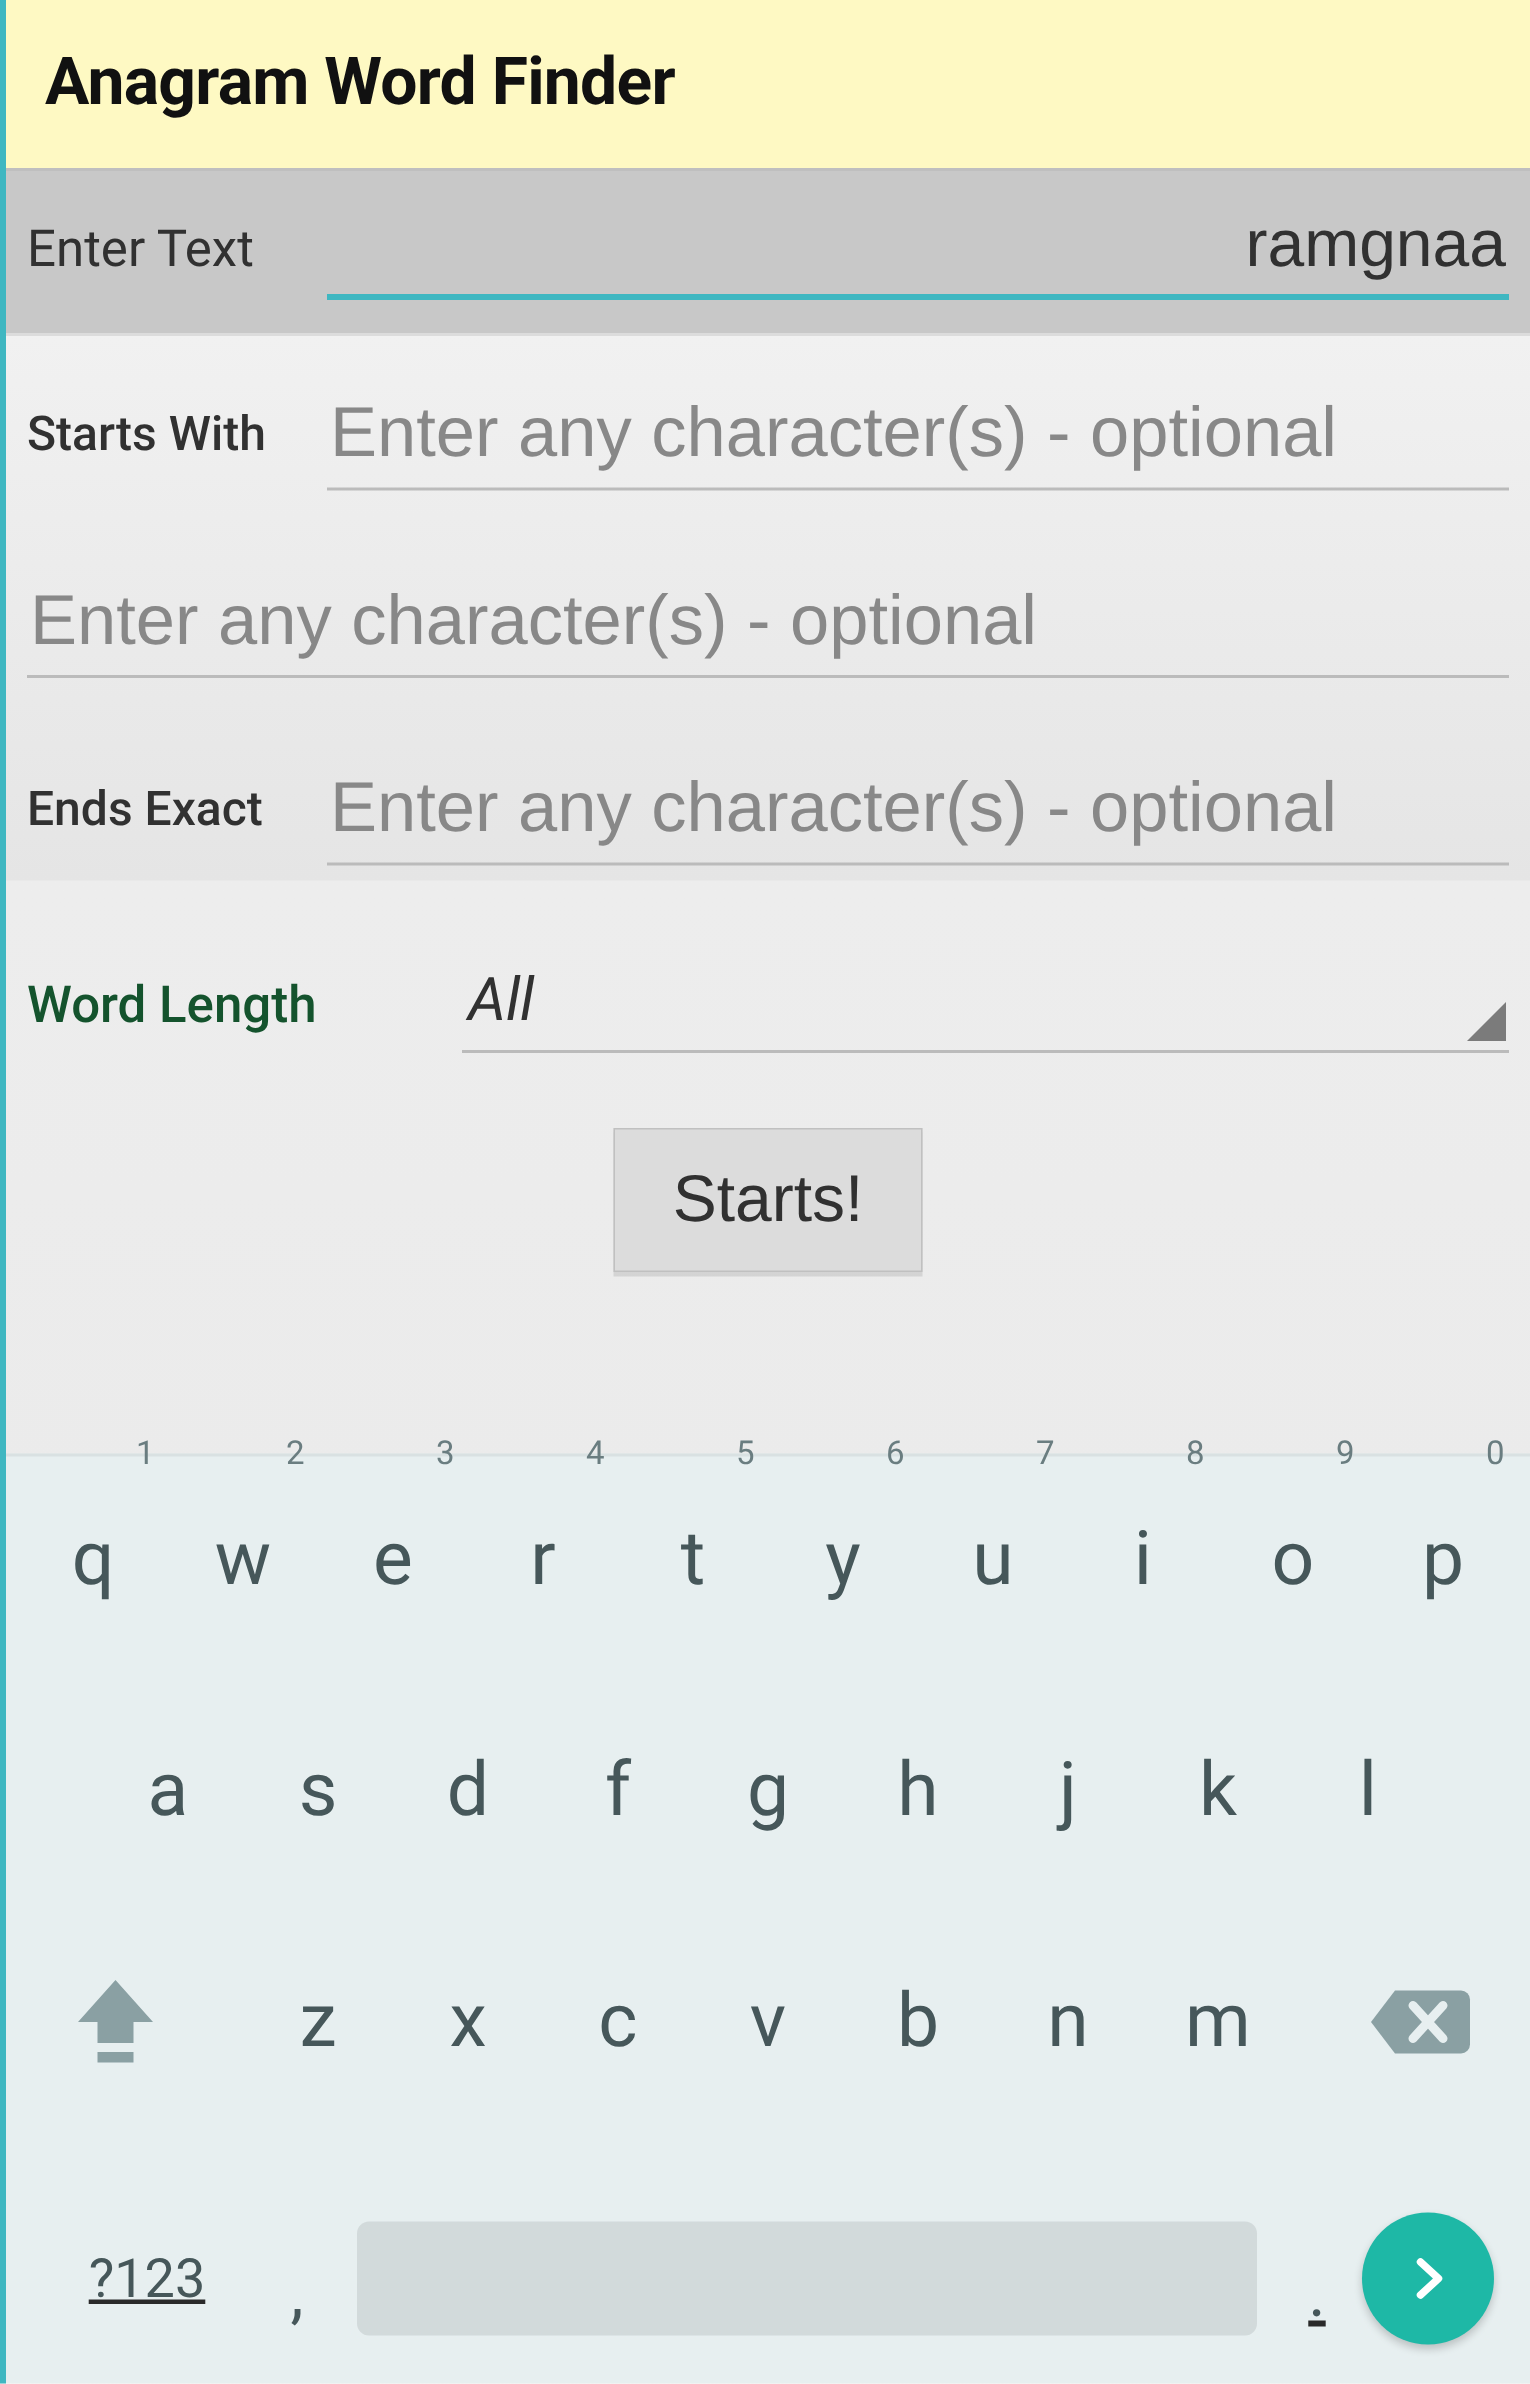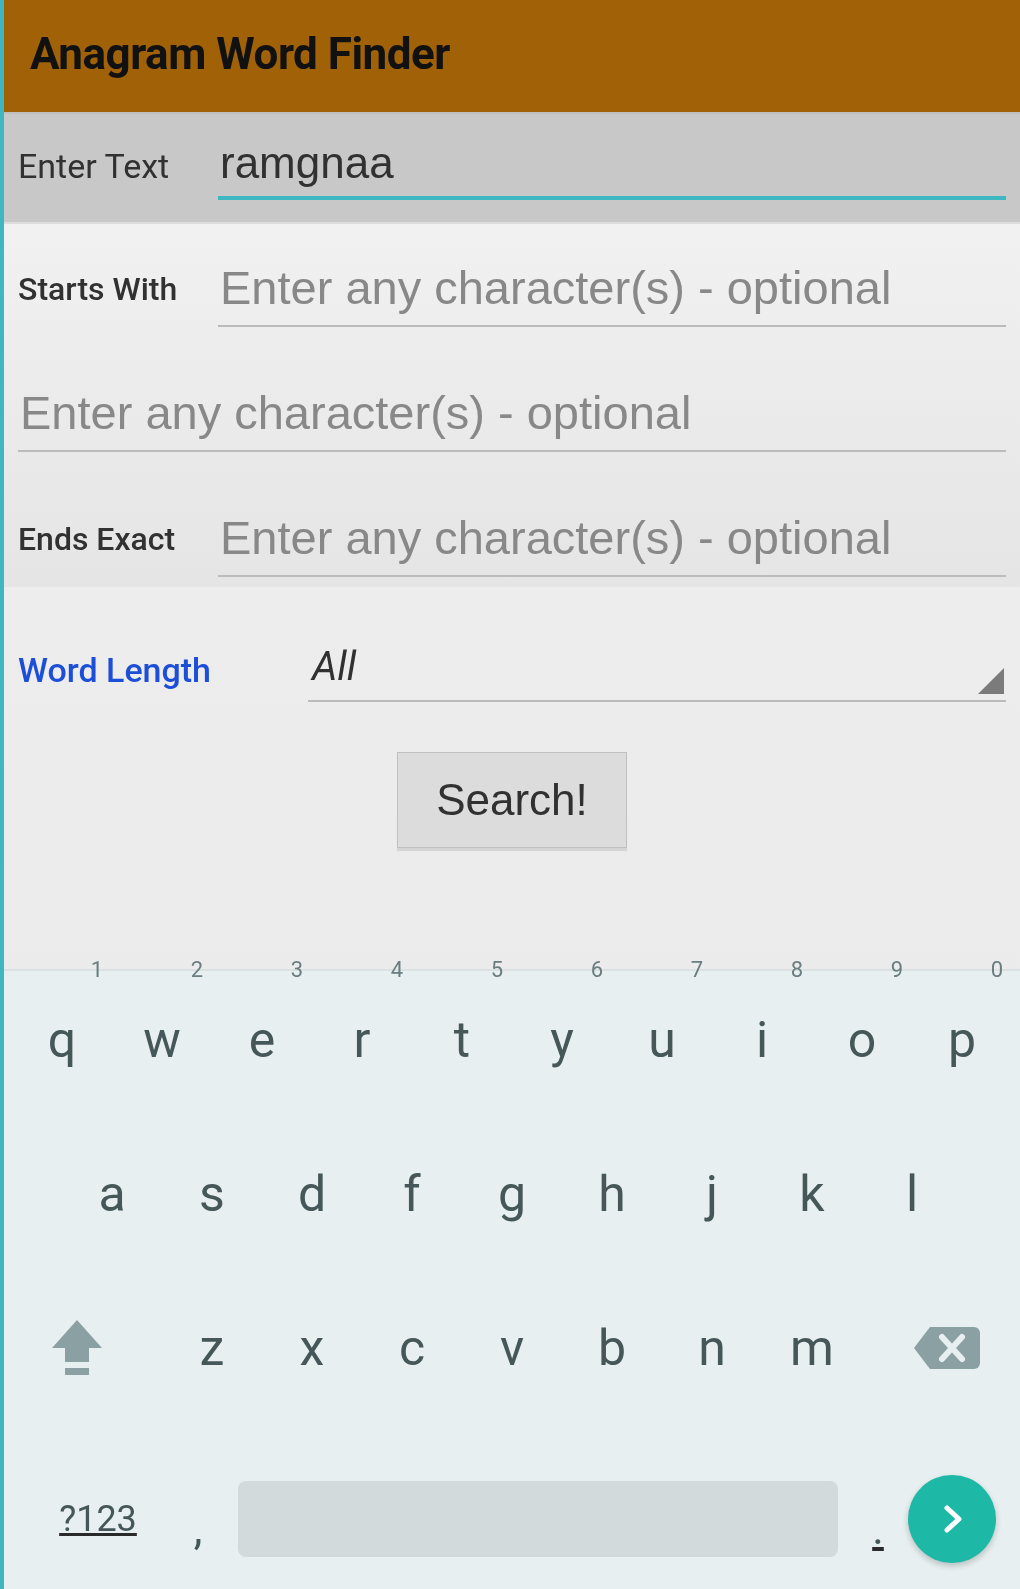--- a/index.html
+++ b/index.html
@@ -9,21 +9,21 @@
     background: linear-gradient(#f0f0f0, #e8e8e8);
     color: #2a2a2a;
     display: flex;
     flex-direction: column;
     border-left: 4px solid #3fb7c1;
   }
 
   
   .title-bar {
     padding: 28px 34px 32px 26px;
-    background: #a16207;
+    background: #fef9c3;
   }
   .title-bar h1 {
     font-size: 44px;
     font-weight: 700;
     color: #111;
     letter-spacing: -0.5px;
   }
 
   
   .input-row {
@@ -43,20 +43,21 @@
   .input-row input {
     flex: 1;
     font-size: 44px;
     font-weight: 500;
     color: #313131;
     background: transparent;
     border: none;
     border-bottom: 4px solid #3fb7c1;
     padding: 6px 2px 8px 2px;
     outline: none;
+    text-align: right;
   }
 
   
   .filters {
     padding: 28px 14px 10px 14px;
     background: linear-gradient(#f1f1f1, #e5e5e5);
     display: flex;
     flex-direction: column;
     gap: 50px;
   }
@@ -85,21 +86,21 @@
 
   
   .length-row {
     display: flex;
     align-items: center;
     padding: 50px 14px 20px 14px;
   }
   .length-row .flabel {
     width: 290px;
     font-size: 34px;
-    color: #1d4ed8;
+    color: #14532d;
     font-weight: 500;
   }
   .spinner {
     flex: 1;
     position: relative;
     border-bottom: 2px solid #bbb;
     padding: 6px 4px 10px 4px;
   }
   .spinner .sval {
     font-size: 40px;
@@ -248,21 +249,21 @@
 
 <div class="length-row">
   <div class="flabel">Word Length</div>
   <div class="spinner">
     <span class="sval">All</span>
     <span class="tri"></span>
   </div>
 </div>
 
 <div class="search-wrap">
-  <button class="search-btn">Search!</button>
+  <button class="search-btn">Starts!</button>
 </div>
 
 <div class="keyboard">
 
   <div class="kr" id="kb-row1">
       <div class="key">q<span class="super">1</span></div>
       <div class="key">w<span class="super">2</span></div>
       <div class="key">e<span class="super">3</span></div>
       <div class="key">r<span class="super">4</span></div>
       <div class="key">t<span class="super">5</span></div>

